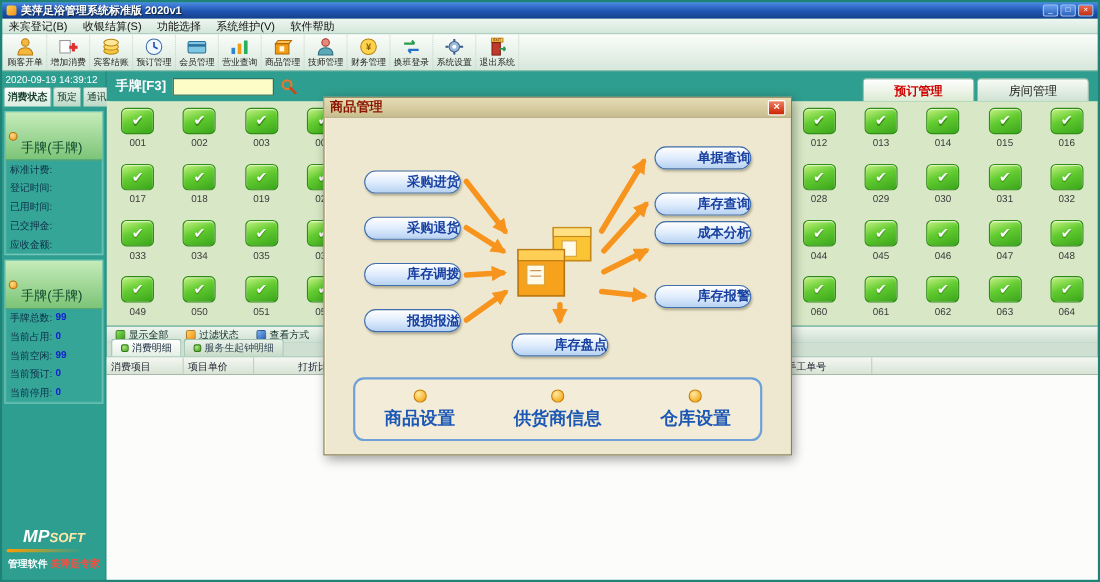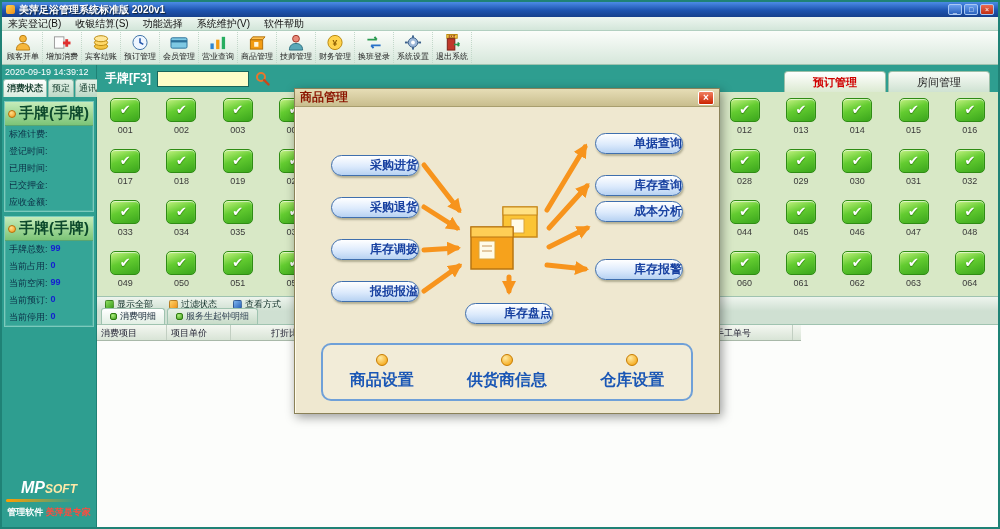--- a/index.html
+++ b/index.html
@@ -24,21 +24,21 @@
   
   .body{flex:1;display:flex;min-height:0;}
   .left-col{width:95px;flex:0 0 95px;background:#2e9e90;display:flex;flex-direction:column;border-right:1px solid #1f8276;}
   .datetime{color:#fff;font-size:9px;padding:2px 3px;white-space:nowrap;}
   .side-tabs{display:flex;padding:0 1px;gap:1px;}
   .side-tab{background:linear-gradient(180deg,#e4f2e8,#bcd9c6);border:1px solid #8fbfae;border-bottom:none;border-radius:3px 3px 0 0;font-size:9px;text-align:center;padding:2px 3px;color:#143b2c;white-space:nowrap;flex:0 1 auto;}
   .side-tab.active{background:linear-gradient(180deg,#ffffff,#d9ecdf);font-weight:bold;}
   .panel{margin:4px 2px 0;border:1px solid #7bcabc;background:#35a597;box-shadow:inset 0 0 0 1px rgba(255,255,255,.12);}
   .panel-header{display:flex;align-items:center;gap:3px;background:linear-gradient(180deg,#c6ecba,#7cc477);padding:2px 3px;border-bottom:1px solid #5aa570;}
   .panel-ico{width:8px;height:8px;border-radius:50%;background:radial-gradient(circle at 35% 30%,#ffe08a,#f09417);border:1px solid #b96f08;}
-  .panel-title{font-size:15px;font-weight:bold;color:#0d4a2c;white-space:nowrap;}
+  .panel-title{font-size:12px;font-weight:normal;color:#0d4a2c;white-space:nowrap;margin-top:22px;}
   .panel-row{display:flex;gap:3px;padding:2px 4px;}
   .panel-label{color:#0b2f46;font-size:9px;white-space:nowrap;}
   .panel-value{color:#1420d0;font-size:9px;font-weight:bold;}
   .flex-spacer{flex:1;}
   .logo-area{padding:4px 4px 8px;text-align:center;}
   .logo-text{font-size:16px;color:#fff;font-style:italic;font-weight:bold;line-height:16px;}
   .logo-text .soft{color:#ffe9a8;font-size:12px;}
   .logo-swoosh{height:3px;width:70px;background:linear-gradient(90deg,#ff9d00,rgba(255,157,0,0));border-radius:2px;margin:2px 0 4px;}
   .slogan{font-size:9px;font-weight:bold;white-space:nowrap;}
   .sl-left{color:#ffffff;}
@@ -64,21 +64,21 @@
   .bt-ico{width:9px;height:9px;border-radius:2px;border:1px solid rgba(0,0,0,.25);}
   .bt-ico.show-all-icon{background:linear-gradient(135deg,#8ee060,#3b9c1e);}
   .bt-ico.filter-status-icon{background:linear-gradient(135deg,#ffd36a,#ef9417);}
   .bt-ico.view-mode-icon{background:linear-gradient(135deg,#7db4ef,#2b63b8);}
   .bt-ico.refresh-icon{background:linear-gradient(135deg,#7de0c8,#1d9e7c);}
   .bt-ico.status-manage-icon{background:linear-gradient(135deg,#ef7b6a,#c22d1c);}
   .bottom-tabs{height:14px;flex:0 0 14px;background:#cfe0d2;display:flex;gap:2px;padding:0 4px;align-items:flex-end;border-bottom:1px solid #9fc3b0;}
   .b-tab{background:linear-gradient(180deg,#ffffff,#e2efe4);border:1px solid #9fc3b0;border-bottom:none;border-radius:3px 3px 0 0;font-size:9px;padding:1px 8px;display:flex;gap:3px;align-items:center;white-space:nowrap;color:#123;}
   .b-tab.inactive{background:linear-gradient(180deg,#e8f1e8,#c8dcc9);color:#345;}
   .b-tab .dot{width:7px;height:7px;border-radius:2px;background:radial-gradient(circle at 35% 30%,#aef07e,#3f9b1d);border:1px solid #2f7c10;}
-  .data-table{height:64px;flex:1;display:flex;background:#fcfdfb;min-height:0;}
+  .data-table{height:64px;flex:1;display:flex;flex-direction:column;background:#fcfdfb;min-height:0;}
   .t-header{height:16px;flex:0 0 16px;display:flex;background:linear-gradient(180deg,#f4f7f1,#d8e4d6);border-bottom:1px solid #a8b8a8;}
   .t-cell{border-right:1px solid #c2cfc2;font-size:9px;color:#223;padding:2px 4px;white-space:nowrap;overflow:hidden;flex:0 0 auto;}
   .t-fill{flex:1;border-right:none;}
   .t-body{flex:1;background:#fcfdfb;}
   
   .dialog{position:absolute;left:292px;top:86px;width:426px;height:326px;background:#efe8d0;border:1px solid #8a8158;box-shadow:2px 3px 10px rgba(0,0,0,.4),inset 1px 1px 0 #fffbea;z-index:30;display:flex;flex-direction:column;}
   .dlg-title{height:18px;flex:0 0 18px;background:linear-gradient(180deg,#e6ddb6,#c9be8e);display:flex;align-items:center;padding:0 5px;border-bottom:1px solid #a89e6e;}
   .dlg-title-text{color:#8b1500;font-weight:bold;font-size:12px;}
   .dlg-close{margin-left:auto;width:16px;height:14px;background:linear-gradient(180deg,#f08060,#cc2200);border:1px solid #ffffff;border-radius:2px;color:#fff;font-size:10px;line-height:12px;text-align:center;font-weight:bold;}
   .dlg-body{position:relative;flex:1;}

